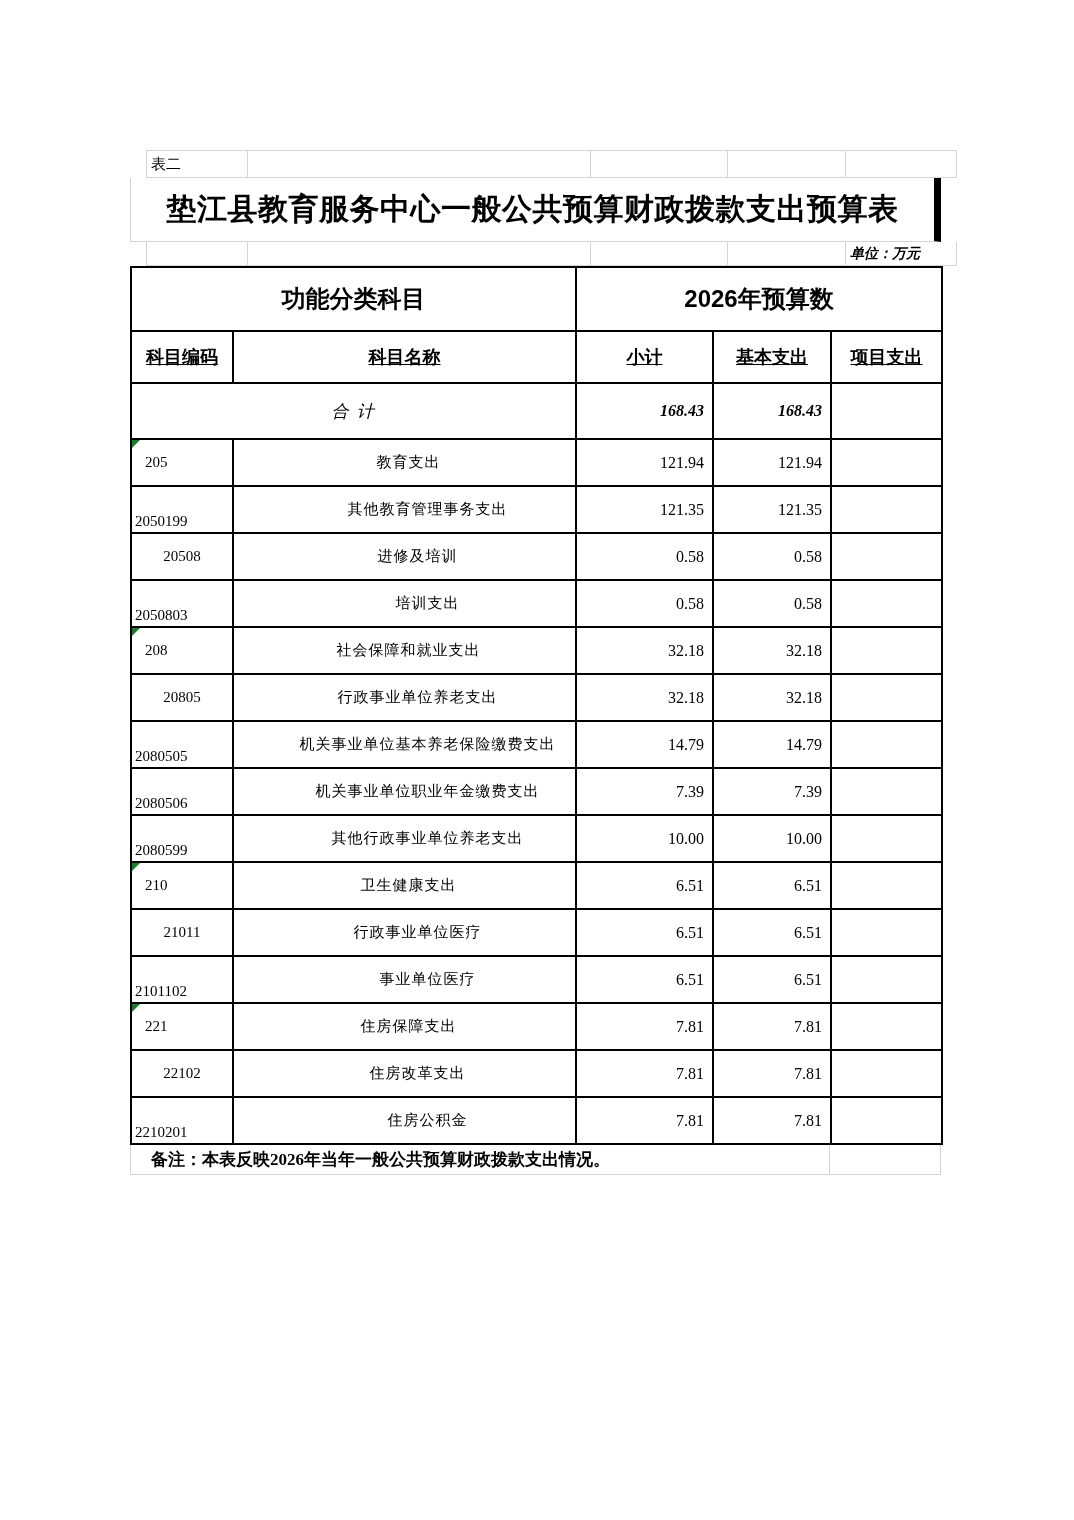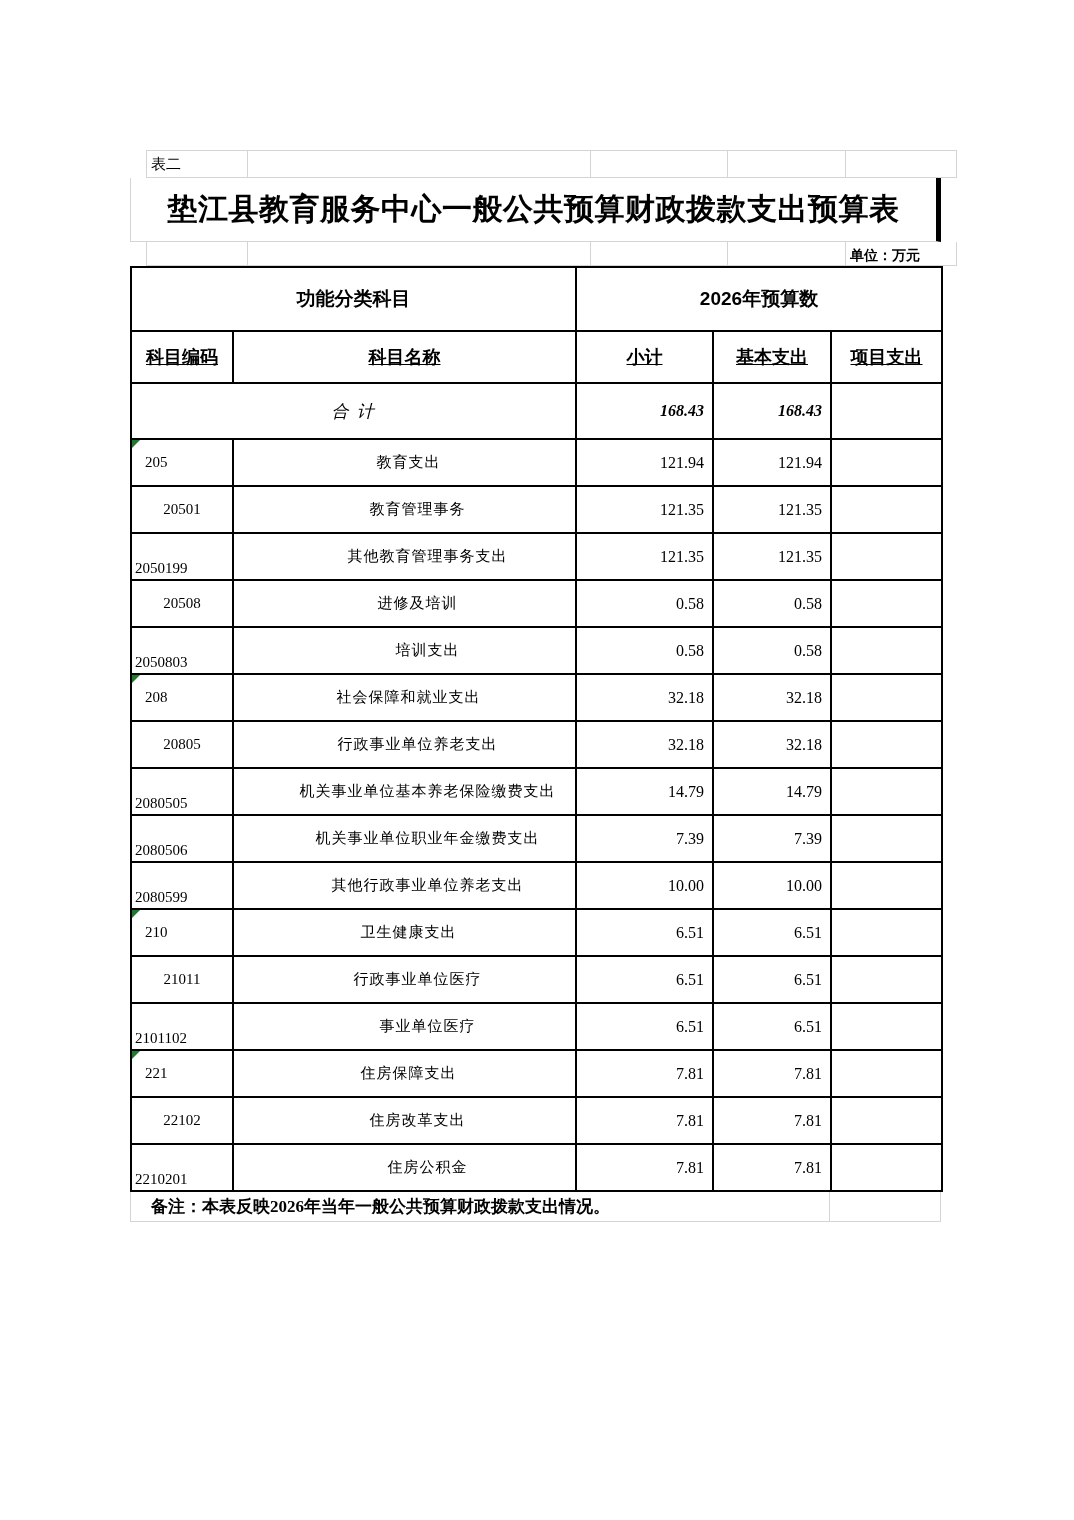--- a/index.html
+++ b/index.html
@@ -15,34 +15,34 @@
   
   .pre-row { display:grid; grid-template-columns:102px 343px 137px 118px 111px;padding-left:16px; }
   .pre-row .cell { border-right:1px solid #d4d4d4; border-bottom:1px solid #d4d4d4; }
   .pre-row .cell:first-child { border-left:1px solid #d4d4d4; }
   .label-row { height:28px; }
   .label-row .cell { border-top:1px solid #d4d4d4; }
   .sheet-label { font-size:15px; padding-left:4px; display:flex; align-items:center; }
 
   .title-row {
     height:64px;
-    border-left:1px solid #d4d4d4; border-right:5px solid #000000; border-bottom:1px solid #d4d4d4;
+    border-left:1px solid #d4d4d4; border-right:7px solid #000000; border-bottom:1px solid #d4d4d4;
     display:flex; align-items:center; justify-content:center;
   }
   .title-text { font-size:30px; font-weight:bold; letter-spacing:0.5px; white-space:nowrap; }
 
   .unit-row { height:24px; }
-  .unit-row .cell { display:flex; align-items:flex-end; }
+  .unit-row .cell { display:flex; align-items:center;font-style:italic; }
   .unit-label { font-family:"Liberation Sans", sans-serif; font-weight:bold; font-size:14px; padding-left:4px; white-space:nowrap; }
 
   
   table.main { border-collapse:collapse; table-layout:fixed; width:811px; }
   table.main th, table.main td { border:2px solid #000; overflow:hidden; }
   thead th { font-family:"Liberation Sans", sans-serif; font-weight:bold; text-align:center; vertical-align:middle; }
-  tr.group-head th { height:64px; font-size:19px; }
+  tr.group-head th { height:64px; font-size:24px; }
   tr.col-head th { height:52px; font-size:18px;text-decoration:underline; }
 
   tr.total-row td { height:56px; vertical-align:middle;font-style:italic; }
   .total-label { text-align:center; font-size:17px; letter-spacing:2px; }
   td.num { text-align:right; padding-right:8px; font-size:16px; vertical-align:middle; }
   tr.total-row td.num { font-weight:bold; }
 
   tbody tr.data td { height:47px; }
   td.code { position:relative; font-size:15px; }
   td.code.l1 { text-align:left; vertical-align:middle; padding-left:13px; }
@@ -120,27 +120,20 @@
           <td class="num"></td>
         </tr>
       <tr class="data">
             <td class="code l1">205<i class="tri"></i></td>
             <td class="name n1">教育支出</td>
             <td class="num">121.94</td>
             <td class="num">121.94</td>
             <td class="num"></td>
           </tr>
           <tr class="data">
-            <td class="code l2">20501</td>
-            <td class="name n2">教育管理事务</td>
-            <td class="num">121.35</td>
-            <td class="num">121.35</td>
-            <td class="num"></td>
-          </tr>
-          <tr class="data">
             <td class="code l3">2050199</td>
             <td class="name n3">其他教育管理事务支出</td>
             <td class="num">121.35</td>
             <td class="num">121.35</td>
             <td class="num"></td>
           </tr>
           <tr class="data">
             <td class="code l2">20508</td>
             <td class="name n2">进修及培训</td>
             <td class="num">0.58</td>

